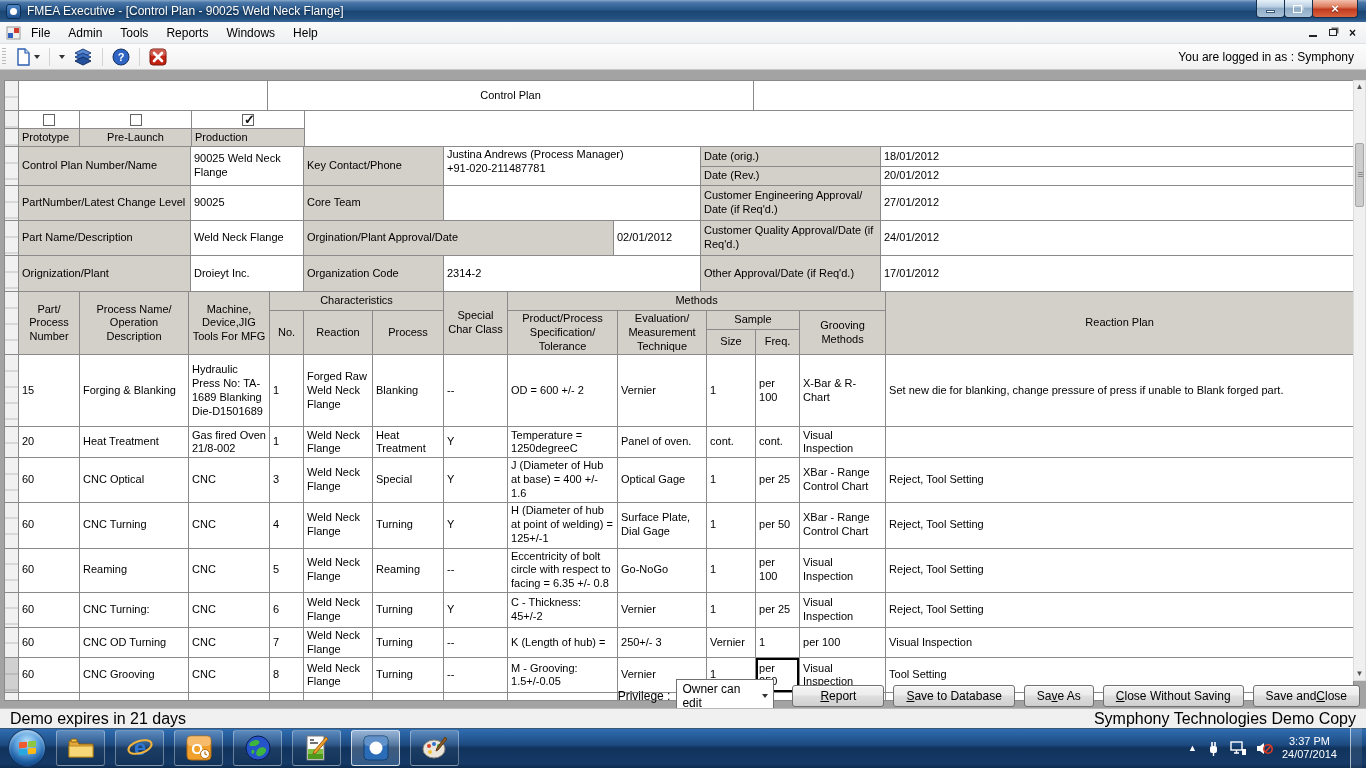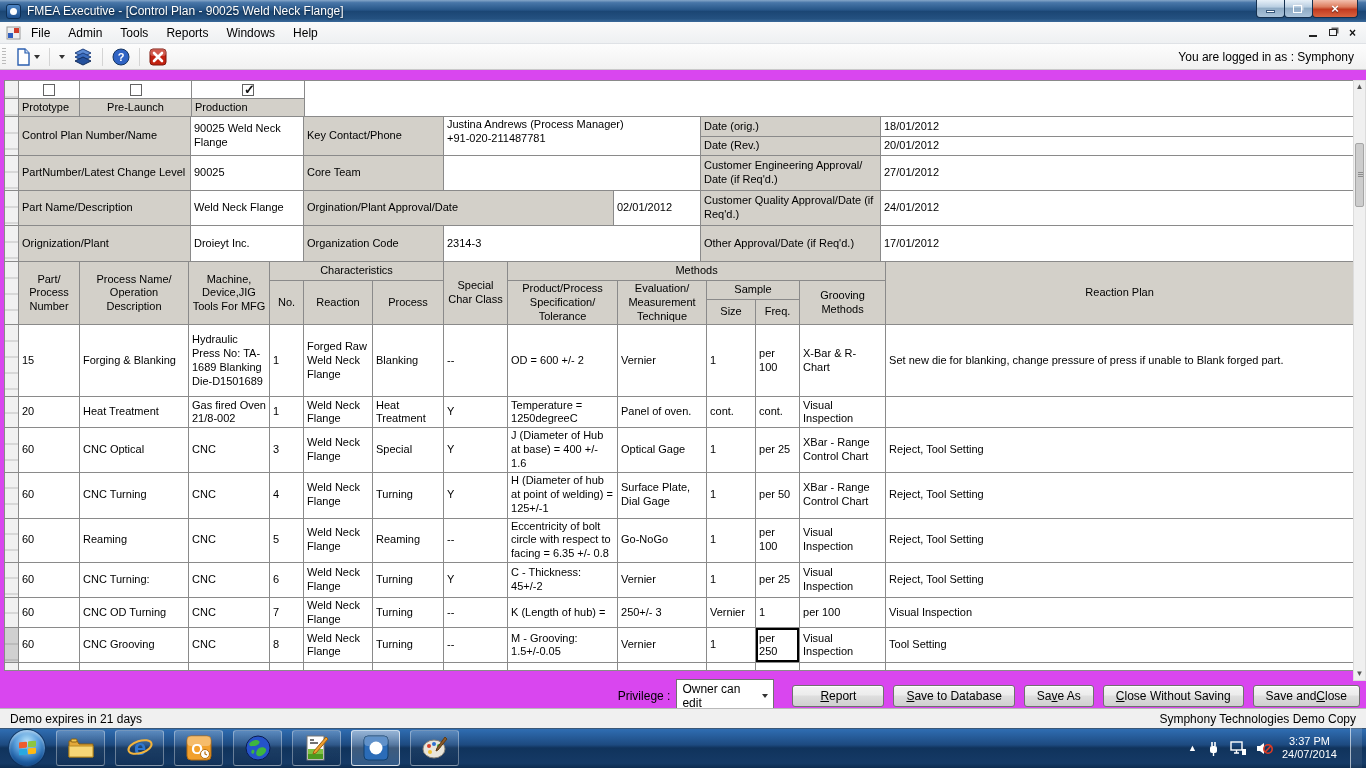--- a/index.html
+++ b/index.html
@@ -1,17 +1,17 @@
 <!DOCTYPE html>
 <html><head>
 <meta charset="utf-8">
 <style>
   *{margin:0;padding:0;box-sizing:border-box}
   html,body{background:#222}
-  .screen{position:relative;width:1366px;height:768px;overflow:hidden;background:#d946ef;
+  .screen{position:relative;width:1366px;height:768px;overflow:hidden;background:#a3a3a3;
     font-family:"Liberation Sans",sans-serif;font-size:12px;color:#000}
   
   .titlebar{position:absolute;left:0;top:0;width:1366px;height:22px;
     background:linear-gradient(to bottom,#86a7c9 0%,#4876a8 12%,#275688 45%,#1b4674 52%,#245180 85%,#3a699a 100%);
     display:flex;align-items:center;padding-left:6px;color:#fff;border-bottom:1px solid #123least}
   .titlebar .ttl{margin-left:6px;text-shadow:0 1px 2px rgba(0,0,0,.6);font-size:12px}
   .appicon{width:15px;height:15px;border-radius:3px;background:linear-gradient(#4e86c6,#1d4f8d);
     border:1px solid #0d2f56;position:relative;flex:0 0 auto}
   .appicon::after{content:"";position:absolute;left:3px;top:3px;width:7px;height:7px;border-radius:50%;background:#fff}
   .win-controls{position:absolute;right:8px;top:0;display:flex}
@@ -68,21 +68,21 @@
   .privilege{display:flex;align-items:center;gap:6px}
   .select{display:flex;align-items:center;justify-content:space-between;width:98px;height:20px;
     border:1px solid #707070;background:#fff;padding:16px 5px;font-size:12px}
   .btn{height:22px;border:1px solid #707070;border-radius:3px;
     background:linear-gradient(#f4f4f4 0%,#ececec 45%,#dedede 50%,#cfcfcf 100%);
     font-family:"Liberation Sans",sans-serif;font-size:12px;display:inline-flex;align-items:center;justify-content:center;
     padding:0 12px;box-shadow:inset 0 1px 0 #fff}
   
   .statusbar{position:absolute;left:0;top:708px;width:1366px;height:20px;background:#f0f0f0;
     border-top:1px solid #b9b9b9;display:flex;align-items:center;justify-content:space-between;
-    padding:0 10px;font-size:12px}
+    padding:0 10px;font-size:16px}
   
   .taskbar{position:absolute;left:0;top:728px;width:1366px;height:40px;
     background:linear-gradient(to bottom,#44484c 0%,#2f6db2 3%,#1d4a80 42%,#10335c 50%,#153a66 88%,#0d2c50 100%);
     display:flex;align-items:center;padding-left:8px;gap:10px}
   .orb{width:38px;height:38px;border-radius:50%;position:relative;flex:0 0 auto;
     background:radial-gradient(circle at 50% 32%,#b5e0f8 0%,#5aa0dd 38%,#1c5ba0 68%,#0a2f5e 100%);
     border:1px solid rgba(10,40,80,.8);box-shadow:inset 0 2px 3px rgba(255,255,255,.5)}
   .flag{position:absolute;left:10px;top:11px;width:17px;height:15px}
   .flag i{position:absolute;width:8px;height:6px;border-radius:1px}
   .flag .f1{left:0;top:1px;background:#ef5b2e;transform:skewY(-6deg)}
@@ -173,20 +173,36 @@
         <rect x="1" y="1" width="16" height="16" rx="3" fill="#c22210" stroke="#7d150b"></rect>
         <rect x="1" y="1" width="16" height="7" rx="3" fill="rgba(255,255,255,.25)"></rect>
         <path d="M5 5 L13 13 M13 5 L5 13" stroke="#fff" stroke-width="2.6" stroke-linecap="round"></path>
       </svg>
     </span>
     <span class="logged">You are logged in as : Symphony</span>
   </div>
 
   <div class="sheet">
 
+    <table>
+      <colgroup>
+          <col style="width:14px">
+          <col style="width:249px">
+          <col style="width:486px">
+          <col style="width:600px">
+        </colgroup>
+      <tbody>
+          <tr style="height:30px">
+        <td class="rh"></td>
+        <td></td>
+        <td class="plan-title">Control Plan</td>
+        <td></td>
+      </tr>
+    </tbody>
+      </table>
 
     <table>
       <colgroup>
           <col style="width:14px">
           <col style="width:61px">
           <col style="width:112px">
           <col style="width:113px">
           <col style="width:1049px">
         </colgroup>
       <tbody>
@@ -250,21 +266,21 @@
         <td class="g lbl" colspan="2">Orgination/Plant Approval/Date</td>
         <td>02/01/2012</td>
         <td class="g lbl">Customer Quality Approval/​Date (if Req'd.)</td>
         <td>24/01/2012</td>
       </tr>
       <tr style="height:36px">
         <td class="rh"></td>
         <td class="g lbl">Orignization/Plant</td>
         <td>Droieyt Inc.</td>
         <td class="g lbl">Organization Code</td>
-        <td colspan="2">2314-3</td>
+        <td colspan="2">2314-2</td>
         <td class="g lbl">Other Approval/​Date (if Req'd.)</td>
         <td>17/01/2012</td>
       </tr>
     </tbody>
       </table>
 
     <table>
       <colgroup>
         <col style="width:14px">
           <col style="width:61px">

